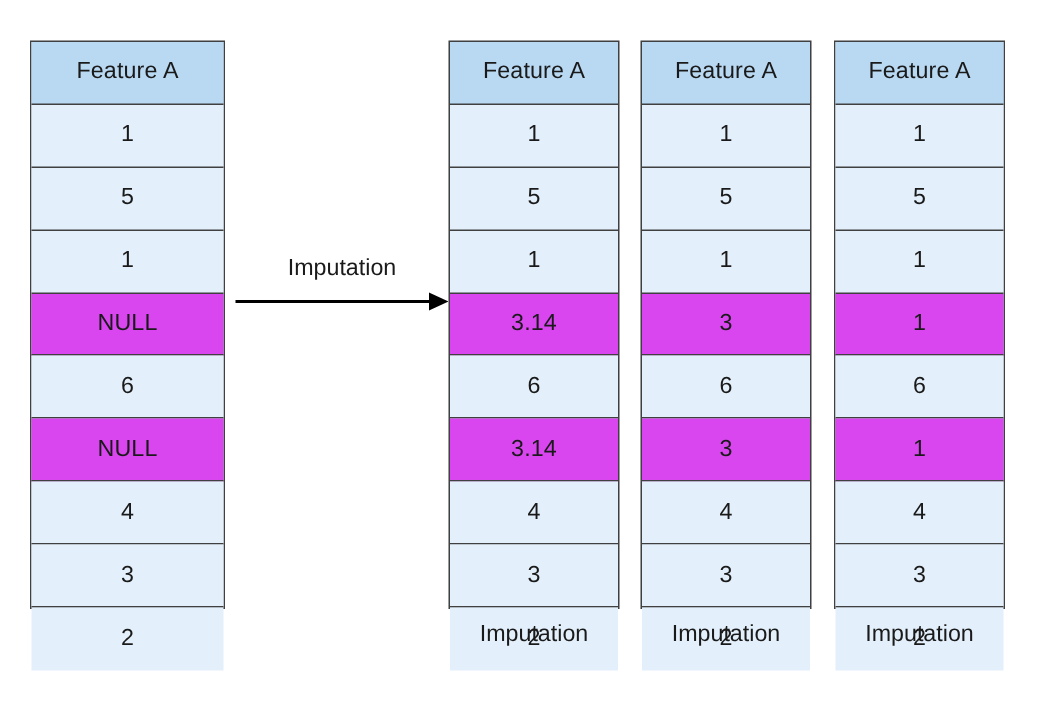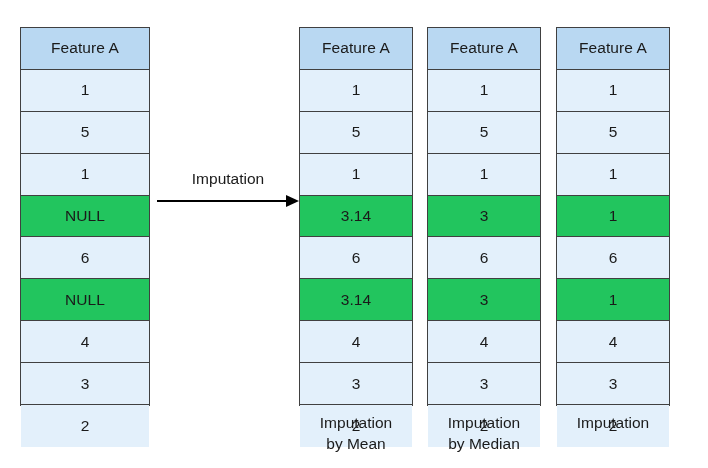--- a/index.html
+++ b/index.html
@@ -42,21 +42,21 @@
     background: #e3f0fb;
   }
   .table .cell:last-child {
     border-bottom: none;
   }
   .table .cell.header {
     background: #b9d8f2;
     font-size: 15.5px;
   }
   .table .cell.null {
-    background: #22c55e;
+    background: #d946ef;
   }
 
   
   #table-source {
     left: 20px;
     top: 27px;
     width: 130px;
     height: 379px;
   }
   #table-source .cell { height: 41.9px; }
@@ -187,23 +187,21 @@
       <div class="cell null">1</div>
       <div class="cell">6</div>
       <div class="cell null">1</div>
       <div class="cell">4</div>
       <div class="cell">3</div>
       <div class="cell" style="border-bottom: none;">2</div>
     </div>
 
   <div class="caption" id="caption-mean">
     <span class="line">Imputation</span>
-    <span class="line">by Mean</span>
   </div>
   <div class="caption" id="caption-median">
     <span class="line">Imputation</span>
-    <span class="line">by Median</span>
   </div>
   <div class="caption" id="caption-mode">
     <span class="line">Imputation</span>
   </div>
 
 </div>
 
 </body></html>

